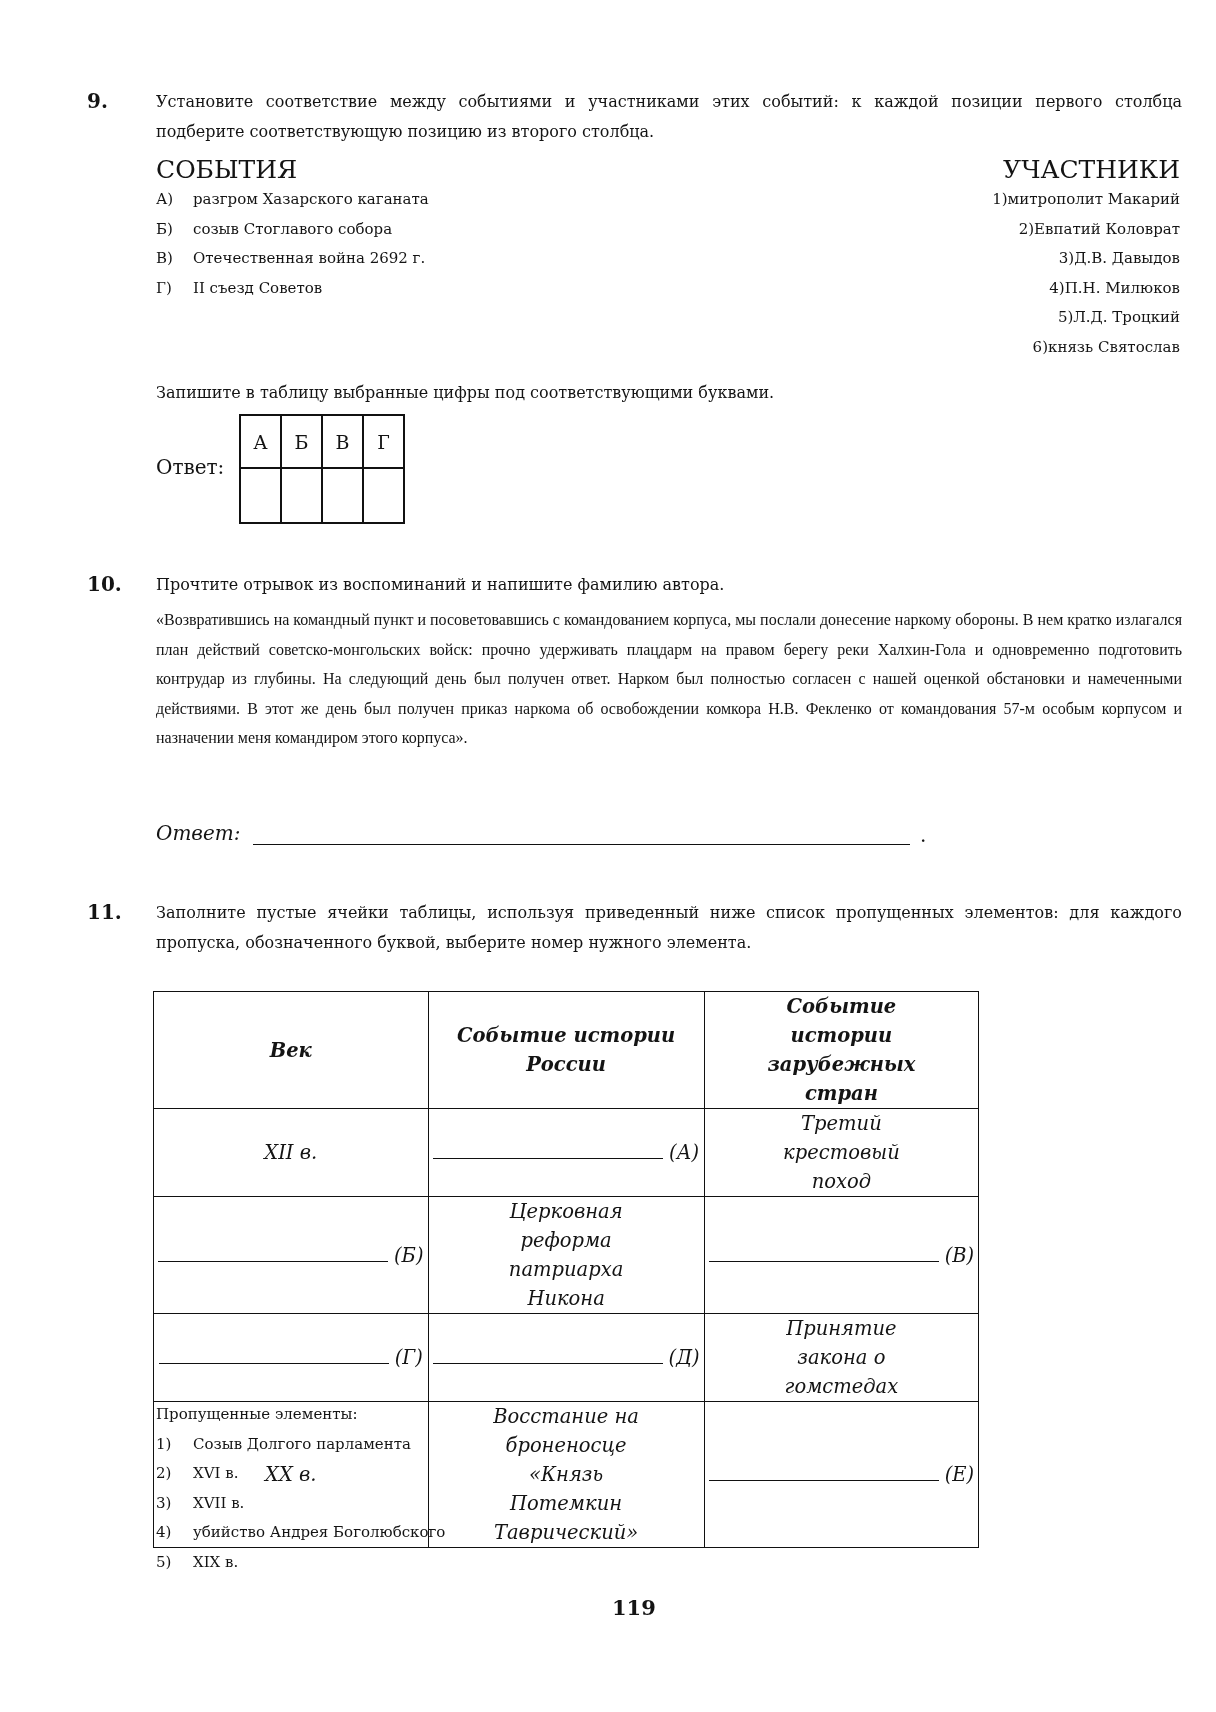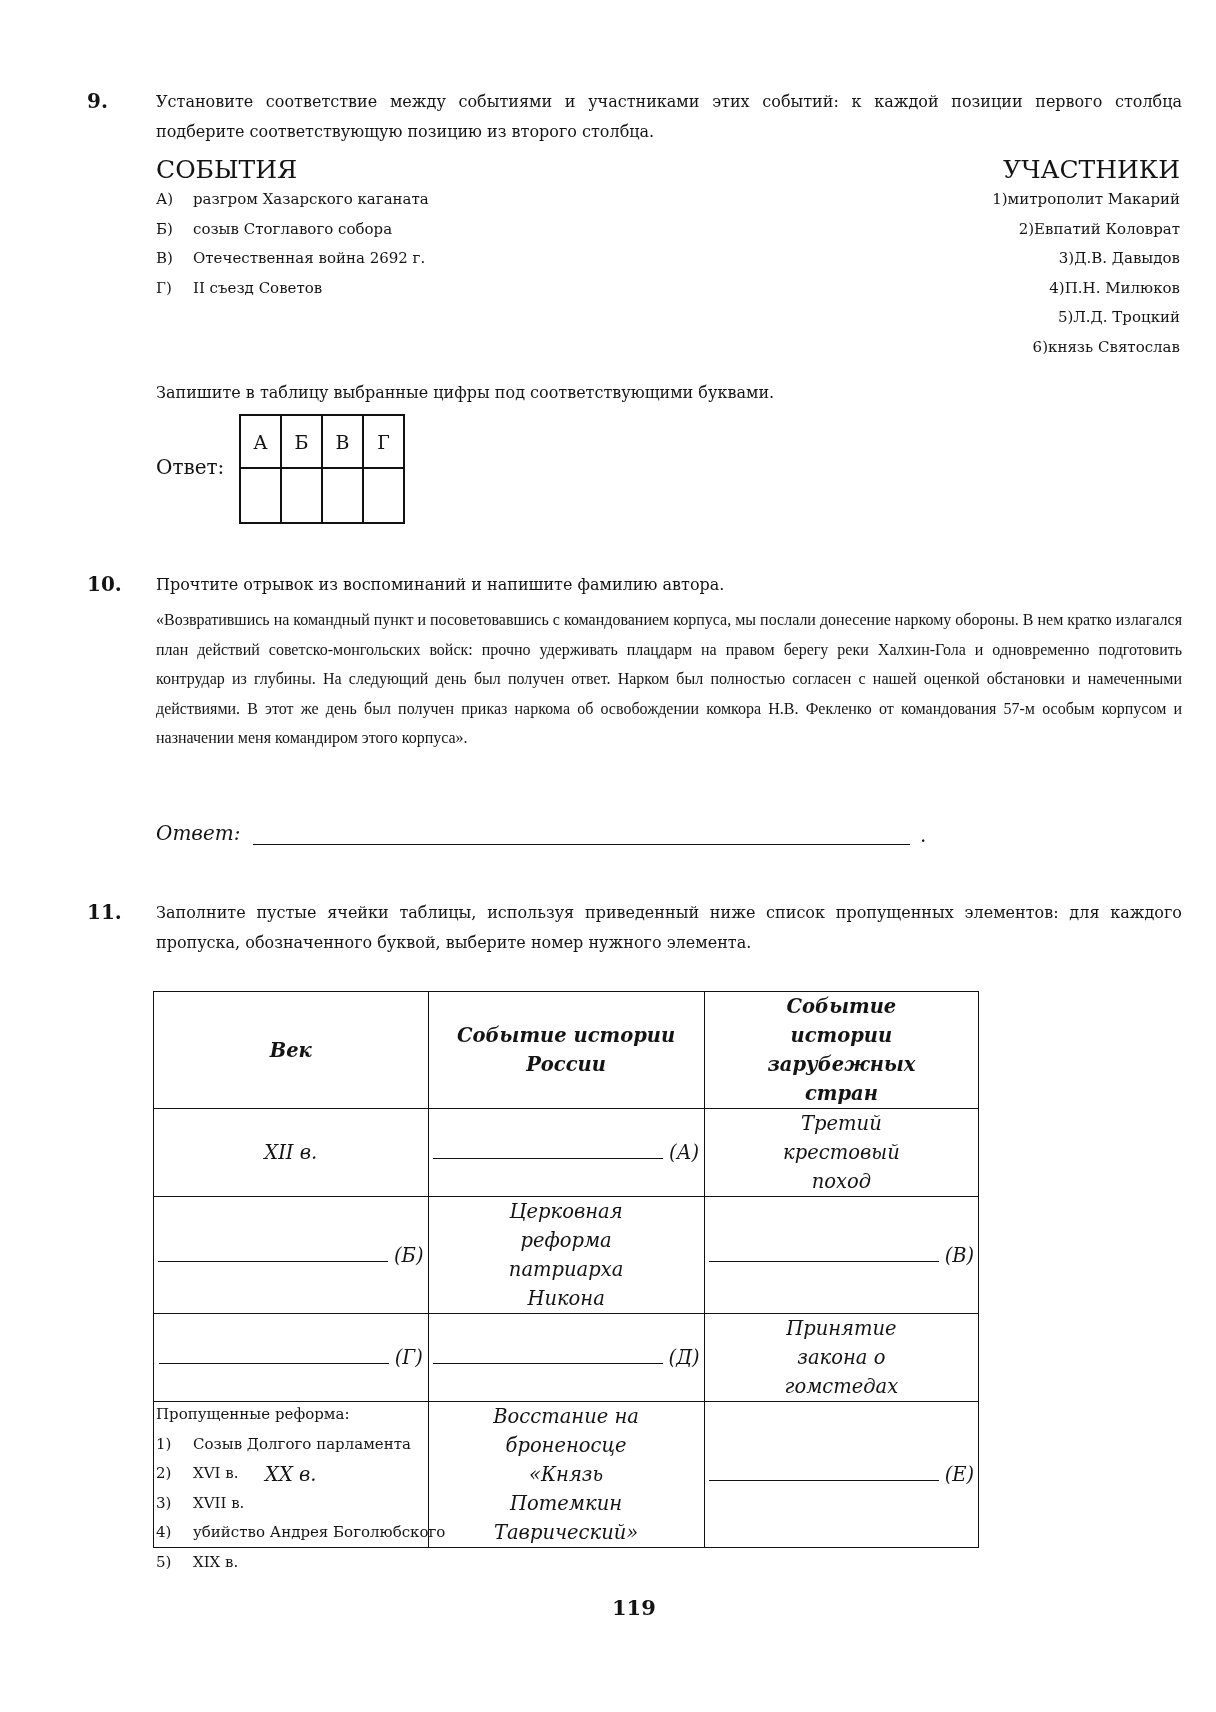--- a/index.html
+++ b/index.html
@@ -156,21 +156,21 @@
       <td style="padding:0 52px;">Восстание на броненосце «Князь Потемкин Таврический»</td>
       <td><span class="blank">
               <span class="bl"></span>
               <span>(Е)</span>
             </span></td>
     </tr>
   </tbody>
     </table>
 
   <div id="q11-missing" class="abs">
-    <div class="list-item">Пропущенные реформа:</div>
+    <div class="list-item">Пропущенные элементы:</div>
     <div class="list-item"><span class="mk">1)</span><span>Созыв Долгого парламента</span></div>
     <div class="list-item"><span class="mk">2)</span><span>XVI в.</span></div>
     <div class="list-item"><span class="mk">3)</span><span>XVII в.</span></div>
     <div class="list-item"><span class="mk">4)</span><span>убийство Андрея Боголюбского</span></div>
     <div class="list-item"><span class="mk">5)</span><span>XIX в.</span></div>
   </div>
 
   <div id="page-number" class="abs">119</div>
 </div>
 

